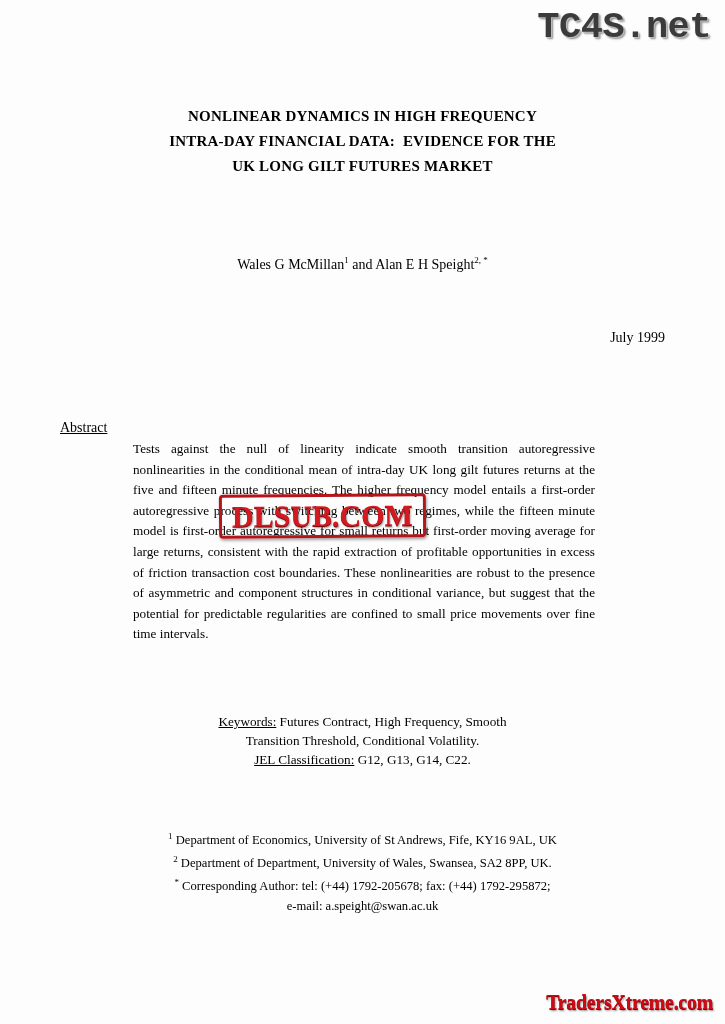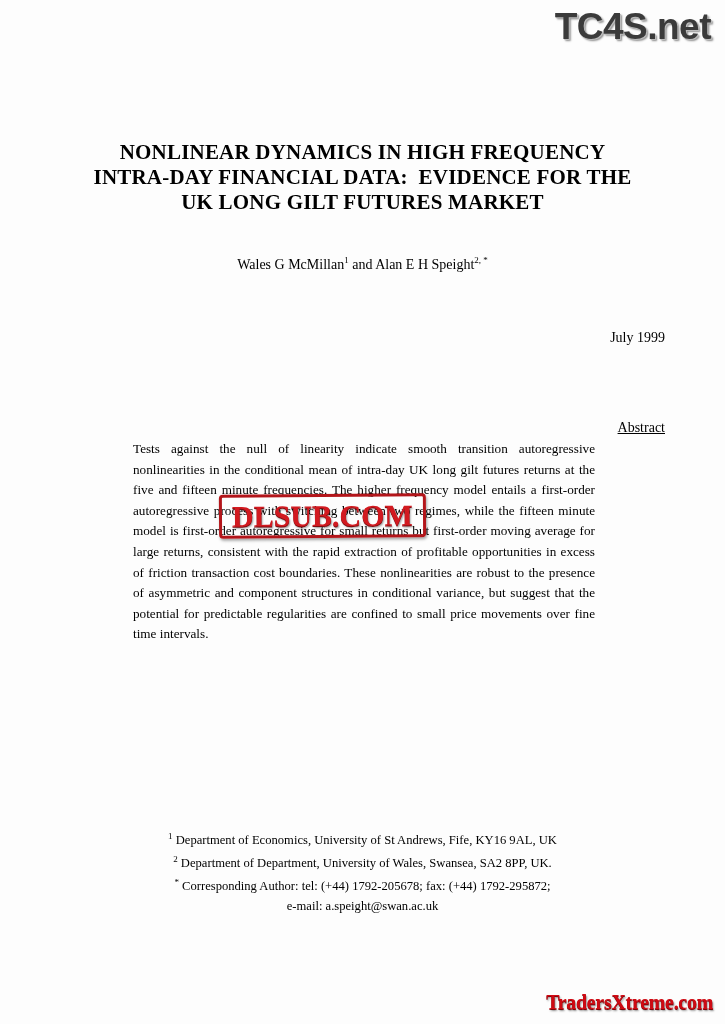--- a/index.html
+++ b/index.html
@@ -22,21 +22,21 @@
     width: 725px;
     height: 1024px;
     background: #fdfdfd;
   }
 
   
   .tc4s {
     position: absolute;
     right: 14px;
     top: 6px;
-    font-family: Liberation Sans, sans-serif;
+    font-family: Liberation Mono, monospace;
     font-weight: bold;
     font-size: 37px;
     letter-spacing: -0.5px;
     color: #3b3b3b;
     text-shadow:
       1px 1px 0 #bdbdbd,
       2px 2px 2px rgba(0,0,0,0.45);
   }
 
   
@@ -55,24 +55,23 @@
   }
 
   
   .title {
     position: absolute;
     left: 60px;
     top: 104px;
     width: 605px;
     text-align: center;
     font-weight: bold;
-    font-size: 21px;
+    font-size: 15px;
     line-height: 25px;
     letter-spacing: 0.2px;
-    margin-top: 36px;
   }
   .title div { white-space: pre; }
 
   
   .authors {
     position: absolute;
     left: 60px;
     top: 255px;
     width: 605px;
     text-align: center;
@@ -89,21 +88,21 @@
     text-align: right;
     font-size: 14px;
   }
 
   
   .abs-head {
     position: absolute;
     left: 60px;
     top: 420px;
     width: 605px;
-    text-align: right;
+    text-align: left;
     font-size: 14px;
     text-decoration: underline;
   }
   .abs-body {
     position: absolute;
     left: 133px;
     top: 439px;
     width: 462px;
     font-size: 13.2px;
     line-height: 20.6px;
@@ -172,20 +171,25 @@
     <span>Wales G McMillan</span><sup>1</sup><span> and </span><span>Alan E H Speight</span><sup>2, *</sup>
   </div>
 
   <div class="pdate">July 1999</div>
 
   <div class="abs-head">Abstract</div>
   <div class="abs-body">Tests against the null of linearity indicate smooth transition autoregressive nonlinearities in the conditional mean of intra-day UK long gilt futures returns at the five and fifteen minute frequencies.  The higher frequency model entails a first-order autoregressive process with switching between two regimes, while the fifteen minute model is first-order autoregressive for small returns but first-order moving average for large returns, consistent with the rapid extraction of profitable opportunities in excess of friction transaction cost boundaries.   These nonlinearities are robust to the presence of asymmetric and component structures in conditional variance, but suggest that the potential for predictable regularities are confined to small price movements over fine time intervals.</div>
 
   <div class="dlsub">DLSUB.COM</div>
 
+  <div class="keywords">
+    <div><span class="kw-u">Keywords:</span><span> Futures Contract, High Frequency, Smooth</span></div>
+    <div>Transition Threshold, Conditional Volatility.</div>
+    <div><span class="kw-u">JEL Classification:</span><span> G12, G13, G14, C22.</span></div>
+  </div>
 
   <div class="footnotes">
     <div><sup>1</sup><span> Department of Economics, University of St Andrews, Fife, KY16 9AL, UK</span></div>
     <div><sup>2</sup><span> Department of Department, University of Wales, Swansea, SA2 8PP, UK.</span></div>
     <div><sup>*</sup><span> Corresponding Author: tel: (+44) 1792-205678; fax: (+44) 1792-295872;</span></div>
     <div>e-mail: a.speight@swan.ac.uk</div>
   </div>
 
   <div class="txwm">TradersXtreme.com</div>
 

